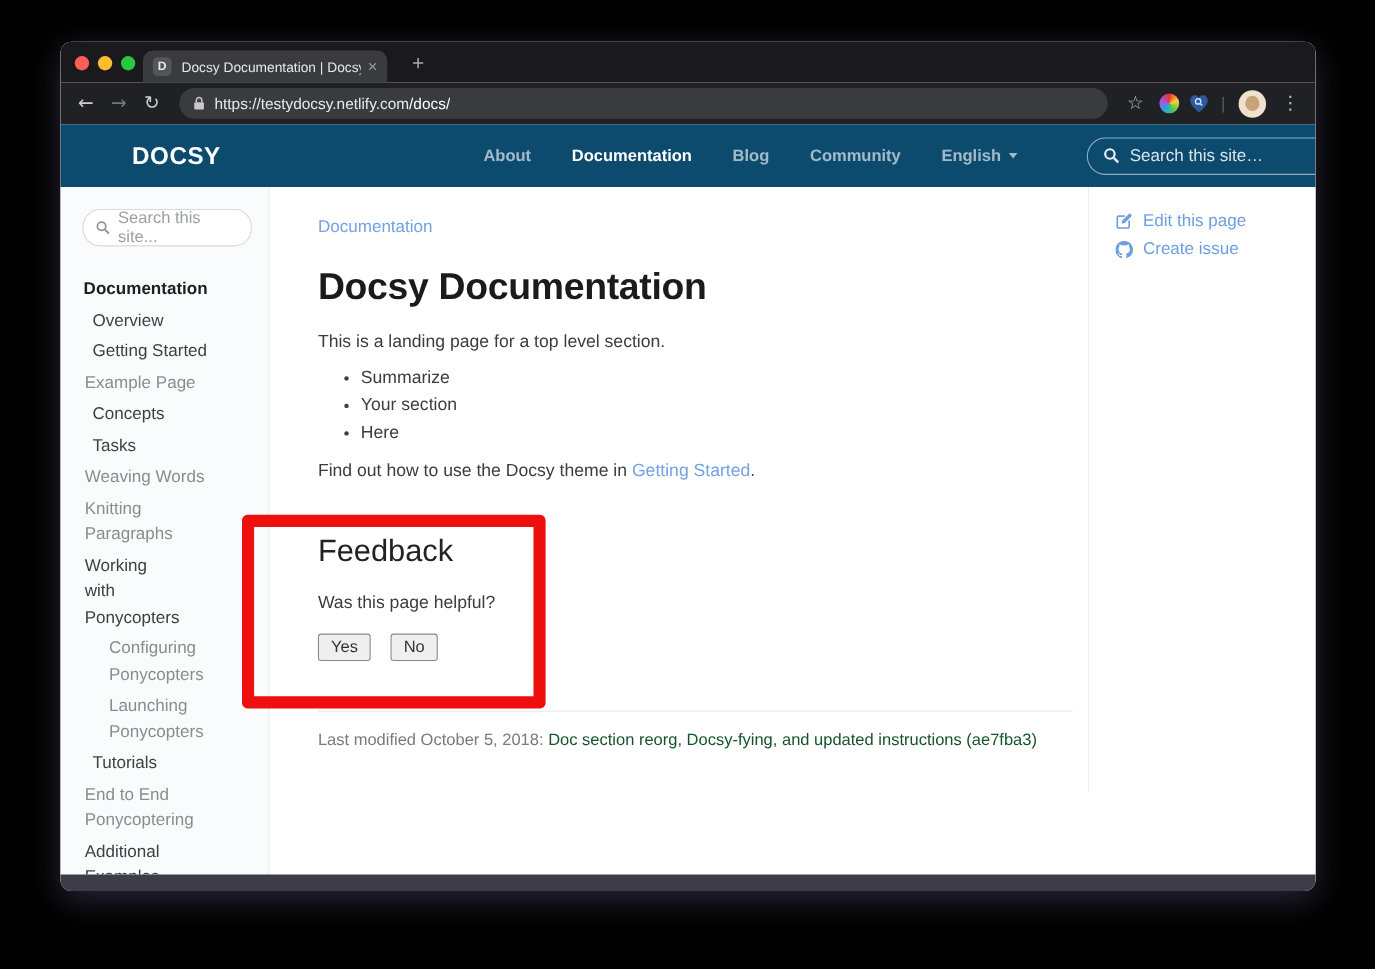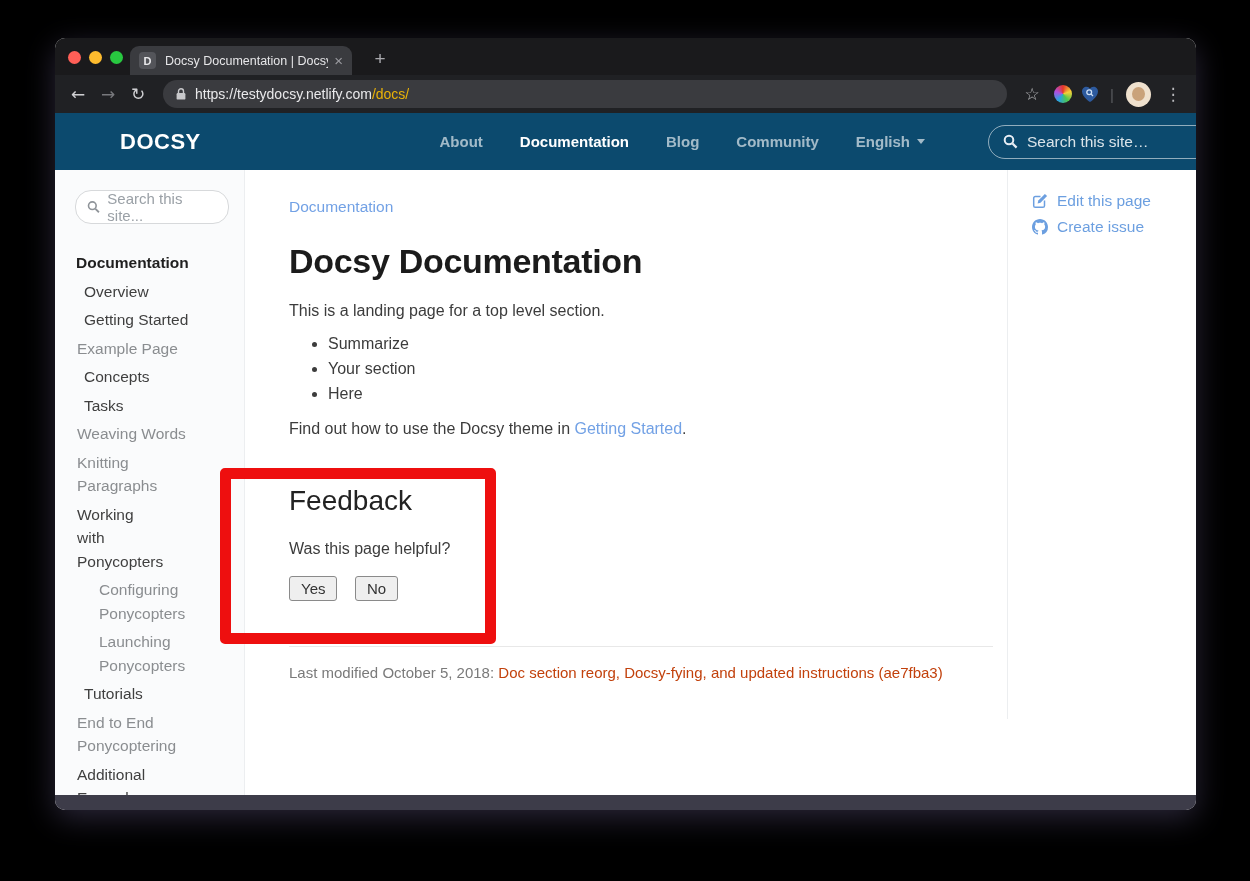--- a/index.html
+++ b/index.html
@@ -24,21 +24,21 @@
             font-size:19px; line-height:25px; text-align:center; }
 
   .toolbar { height:38px; background:#202124; display:flex; align-items:center; padding:0 10px; gap:4px; flex-shrink:0; }
   .navbtn { width:26px; height:26px; text-align:center; line-height:26px; font-size:17px;
             color:#cfcfd2; font-family:"DejaVu Sans", sans-serif; }
   .navbtn.dim { color:#77787c; }
   .omnibox { flex:1; height:28px; background:#3a3b3f; border-radius:14px; display:flex;
              align-items:center; padding:0 12px; gap:8px; margin:0 8px; min-width:0; }
   .url { font-size:14px; white-space:nowrap; overflow:hidden; }
   .url-host { color:#e9e9eb; font-weight:500; }
-  .url-path { color:#eab308; font-weight:500; }
+  .url-path { color:#ffffff; font-weight:500; }
   .tool-ico { width:26px; text-align:center; font-size:17px; color:#b9babd; font-family:"DejaVu Sans", sans-serif; }
   .ext-color { width:18px; height:18px; border-radius:50%; margin:0 5px;
                background:conic-gradient(#e4352b,#f7d038,#4fc74f,#29a3e0,#b04fe0,#e4352b); }
   .ext-heart { width:22px; text-align:center; }
   .chrome-sep { color:#5a5b5f; font-size:15px; margin:0 3px; }
   .avatar { width:25px; height:25px; border-radius:50%; background:#efe1ce; margin:0 5px;
             display:flex; align-items:center; justify-content:center; }
   .avatar-face { width:13px; height:14px; border-radius:50%; background:#c9a27a; }
 
   
@@ -82,23 +82,23 @@
   .bullets li { margin:7px 0; }
   .link { color:#72a1e5; text-decoration:none; }
   .feedback { margin-top:47px; }
   .feedback-title { font-size:28px; font-weight:400; color:#222; margin-bottom:23px; }
   .question { margin-bottom:18px; }
   .btn { display:inline-block; border:1px solid #8a8a8a; background:#efefef; border-radius:3px;
          padding:3px 11px; font-size:15px; color:#333; margin-right:13px; cursor:pointer;
          font-family:"Liberation Sans", sans-serif; }
   .rule { border:none; border-top:1px solid #e8e8e8; margin-top:45px; }
   .lastmod { margin-top:17px; font-size:15px; color:#7a7a7a; }
-  .lastmod a { color:#c2410c; text-decoration:none; }
-
-  .toc { width:189px; flex-shrink:0; border-left:1px solid #eceef0; height:549px;
+  .lastmod a { color:#14532d; text-decoration:none; }
+
+  .toc { width:207px; flex-shrink:0; border-left:1px solid #eceef0; height:549px;
          padding:22px 0 0 24px; font-size:15.5px; }
   .toc-link { display:flex; align-items:center; gap:9px; color:#6c9fe0; margin-bottom:8px; }
 
   .footer { height:15px; background:#3d3c49; flex-shrink:0; }
 
   .red-box { position:absolute; left:165px; top:430px; width:276px; height:176px;
              border:11px solid #ee0f0f; border-radius:5px; z-index:50; pointer-events:none; }
 
   svg { display:block; }
 </style>

